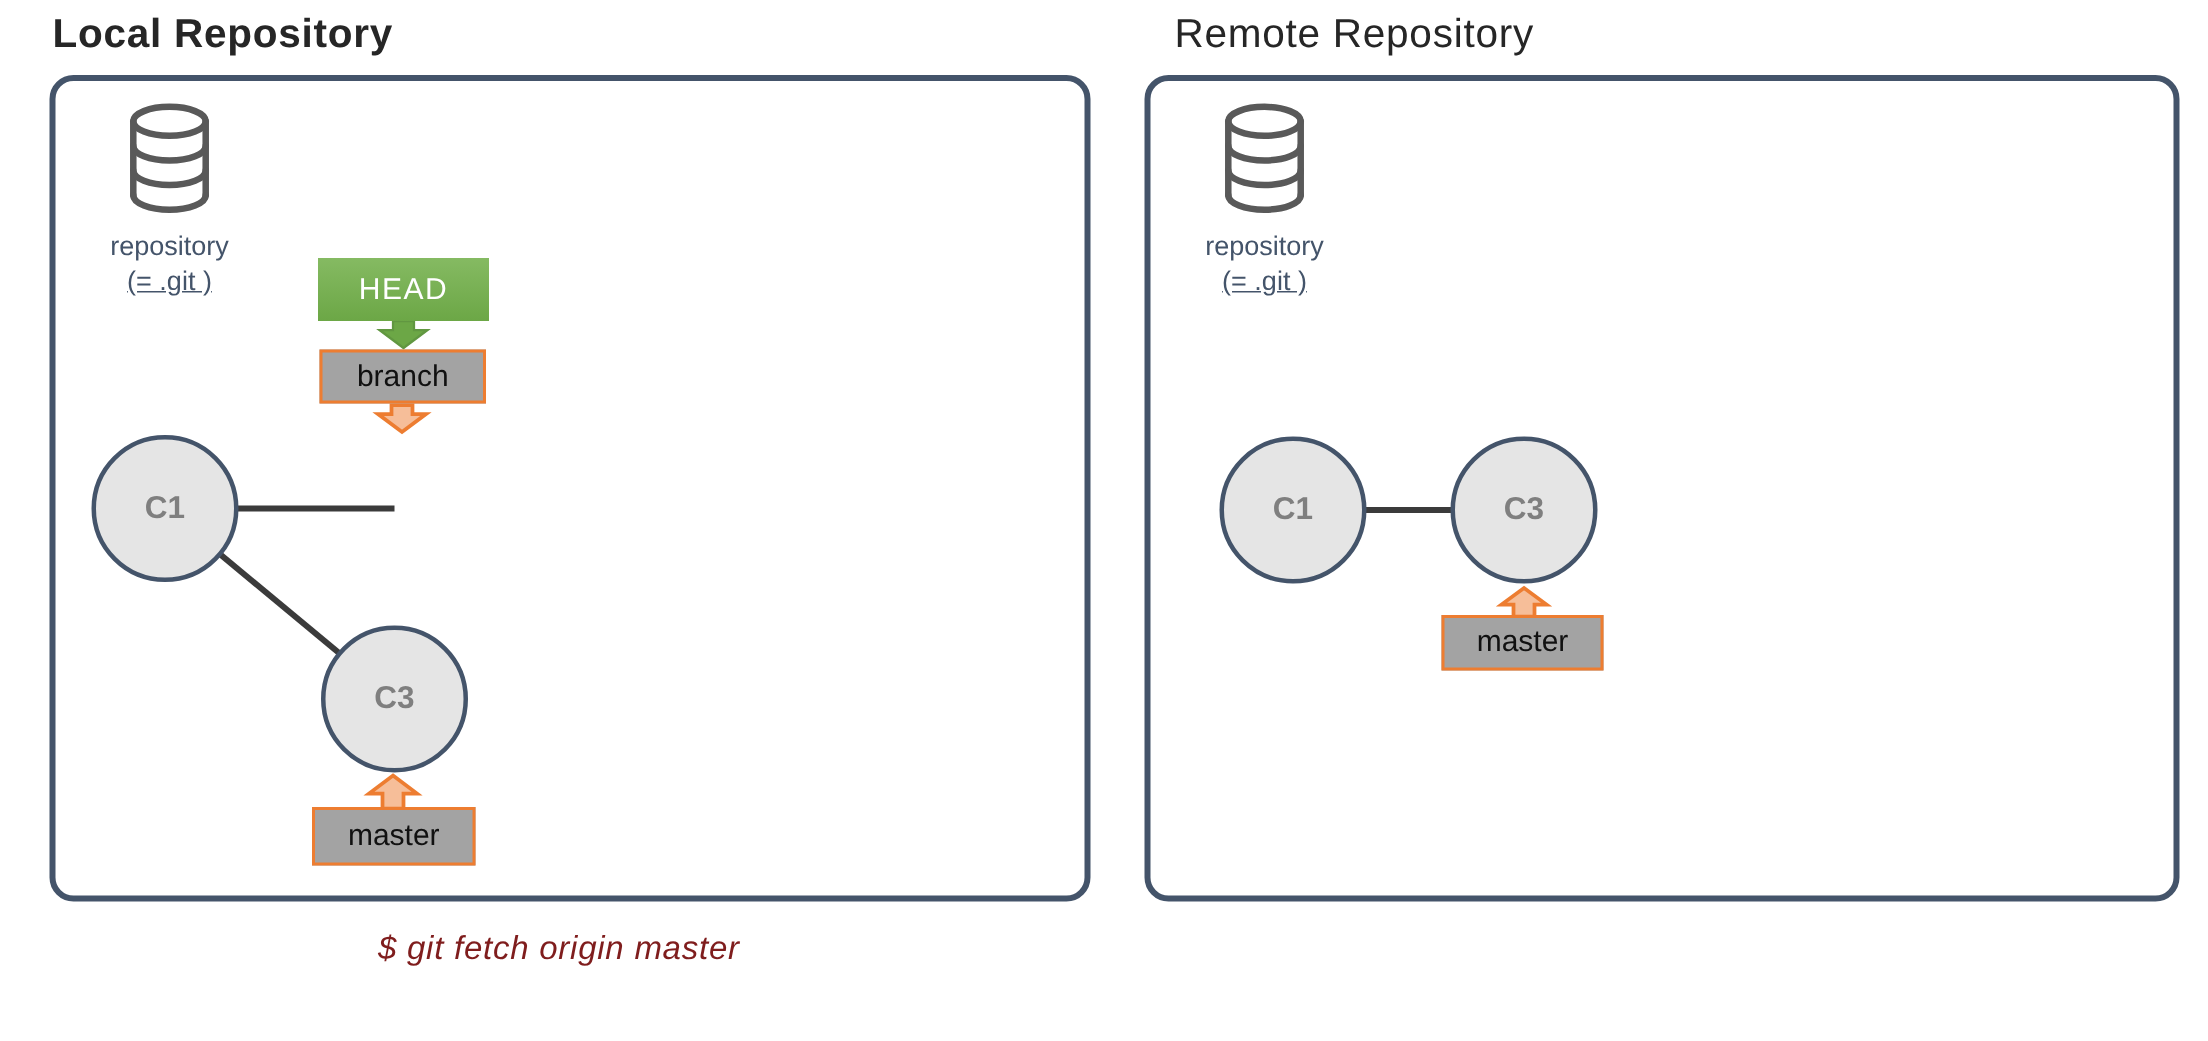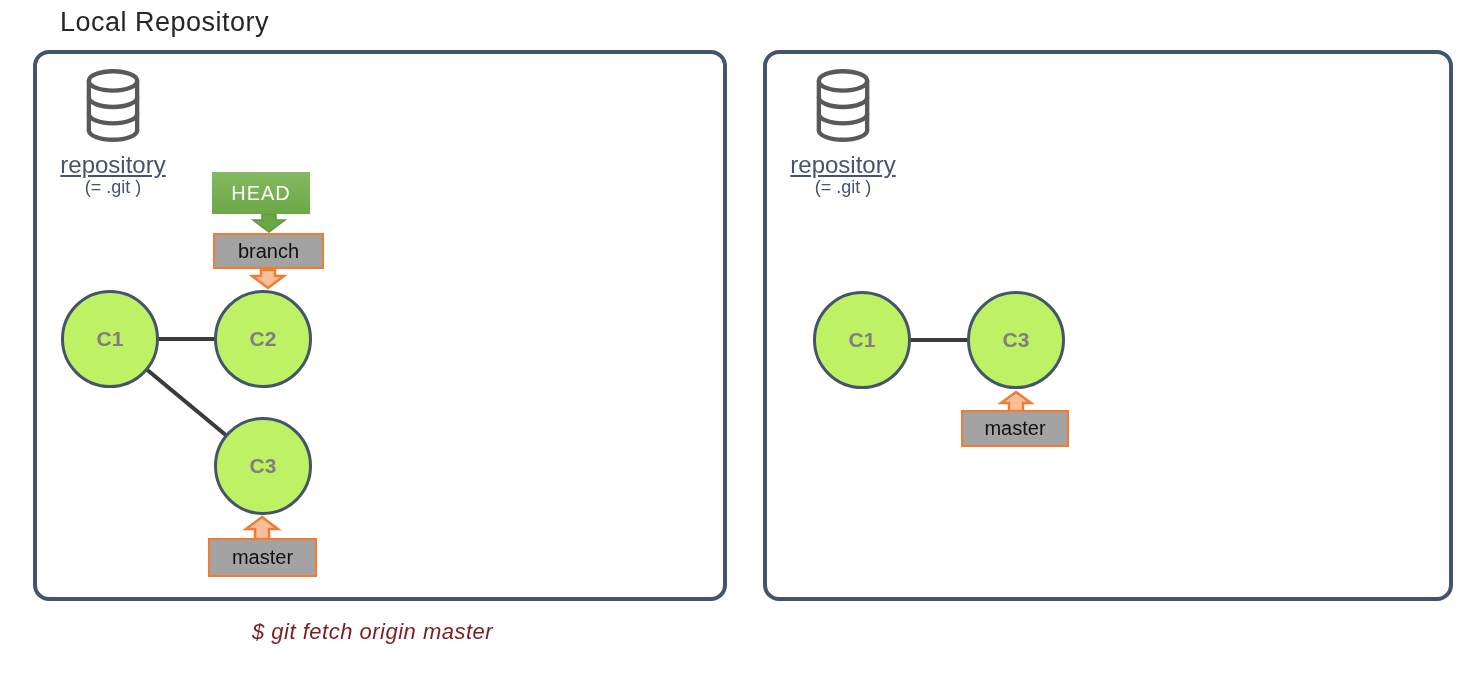--- a/index.html
+++ b/index.html
@@ -18,62 +18,62 @@
     box-sizing:border-box;
   }
   #panel-local{left:33px;top:50px;width:694px;height:551px;}
   #panel-remote{left:763px;top:50px;width:690px;height:551px;}
   .panel-title{
     position:absolute;
     font-size:27px;
     color:#262626;
     letter-spacing:0.5px;
   }
-  #title-local{left:60px;top:7px;}
+  #title-local{left:35px;top:7px;font-weight:bold;}
   #title-remote{left:783px;top:7px;}
   .db-icon{position:absolute;width:56px;height:76px;}
   #db-local{left:85px;top:68px;}
   #db-remote{left:815px;top:68px;}
   .repo-label{
     position:absolute;
     width:124px;
     text-align:center;
     color:#44546A;
     line-height:23px;
   }
   #repo-local{left:51px;top:153px;}
   #repo-remote{left:781px;top:153px;}
-  .repo-label .l1{font-size:24px;text-decoration:underline;}
-  .repo-label .l2{font-size:18px;}
+  .repo-label .l1{font-size:18px;}
+  .repo-label .l2{font-size:18px;text-decoration:underline;}
   .badge{
     position:absolute;
     box-sizing:border-box;
     display:flex;align-items:center;justify-content:center;
     font-size:20px;
   }
   #head-badge{
-    left:212px;top:172px;width:98px;height:42px;
+    left:212px;top:172px;width:114px;height:42px;
     background:linear-gradient(#85BA62,#6CA746);
     color:#ffffff;
     letter-spacing:1px;
   }
   .orange-badge{
     background:#a3a3a3;
     border:2.5px solid #ED7D31;
     color:#111111;
   }
   #branch-badge{left:213px;top:233px;width:111px;height:36px;}
   #master-badge-local{left:208px;top:538px;width:109px;height:39px;}
   #master-badge-remote{left:961px;top:410px;width:108px;height:37px;}
   .commit{
     position:absolute;
     width:98px;height:98px;
     border:3.5px solid #44546A;
     border-radius:50%;
-    background:#bef264;
+    background:#e5e5e5;
     box-sizing:border-box;
     display:flex;align-items:center;justify-content:center;
     font-size:21px;font-weight:bold;color:#7F7F7F;
   }
   #c1-local{left:61px;top:290px;}
   #c2-local{left:214px;top:290px;}
   #c3-local{left:214px;top:417px;}
   #c1-remote{left:813px;top:291px;}
   #c3-remote{left:967px;top:291px;}
   #graph-svg{position:absolute;left:0;top:0;width:1472px;height:694px;}
@@ -86,20 +86,21 @@
     line-height:31px;
     letter-spacing:0.5px;
   }
 </style>
 </head>
 <body>
 
 <div id="canvas">
 
   <div class="panel-title" id="title-local">Local Repository</div>
+  <div class="panel-title" id="title-remote">Remote Repository</div>
 
   <div class="panel" id="panel-local"></div>
   <div class="panel" id="panel-remote"></div>
 
   <svg class="db-icon" id="db-local" viewBox="0 0 58 78">
     <g fill="none" stroke="#595959" stroke-width="4.5" stroke-linecap="round">
       <ellipse cx="29" cy="13" rx="25" ry="10"></ellipse>
       <path d="M4,13 L4,64"></path>
       <path d="M54,13 L54,64"></path>
       <path d="M4,30 A25,10 0 0 0 54,30"></path>
@@ -139,23 +140,20 @@
     <polygon points="261,270 275,270 275,276 284,276 268,288 252,276 261,276" fill="#F6BE99" stroke="#ED7D31" stroke-width="2.5"></polygon>
 
     <polygon points="262,517 278,529 269,529 269,539 255,539 255,529 246,529" fill="#F6BE99" stroke="#ED7D31" stroke-width="2.5"></polygon>
 
     <polygon points="1016,392 1031,403 1023,403 1023,411 1009,411 1009,403 1001,403" fill="#F6BE99" stroke="#ED7D31" stroke-width="2.5"></polygon>
   </svg>
 
   <div class="commit" id="c1-local">
       <span>C1</span>
     </div>
-  <div class="commit" id="c2-local">
-      <span>C2</span>
-    </div>
   <div class="commit" id="c3-local">
       <span>C3</span>
     </div>
   <div class="commit" id="c1-remote">
       <span>C1</span>
     </div>
   <div class="commit" id="c3-remote">
       <span>C3</span>
     </div>
 

